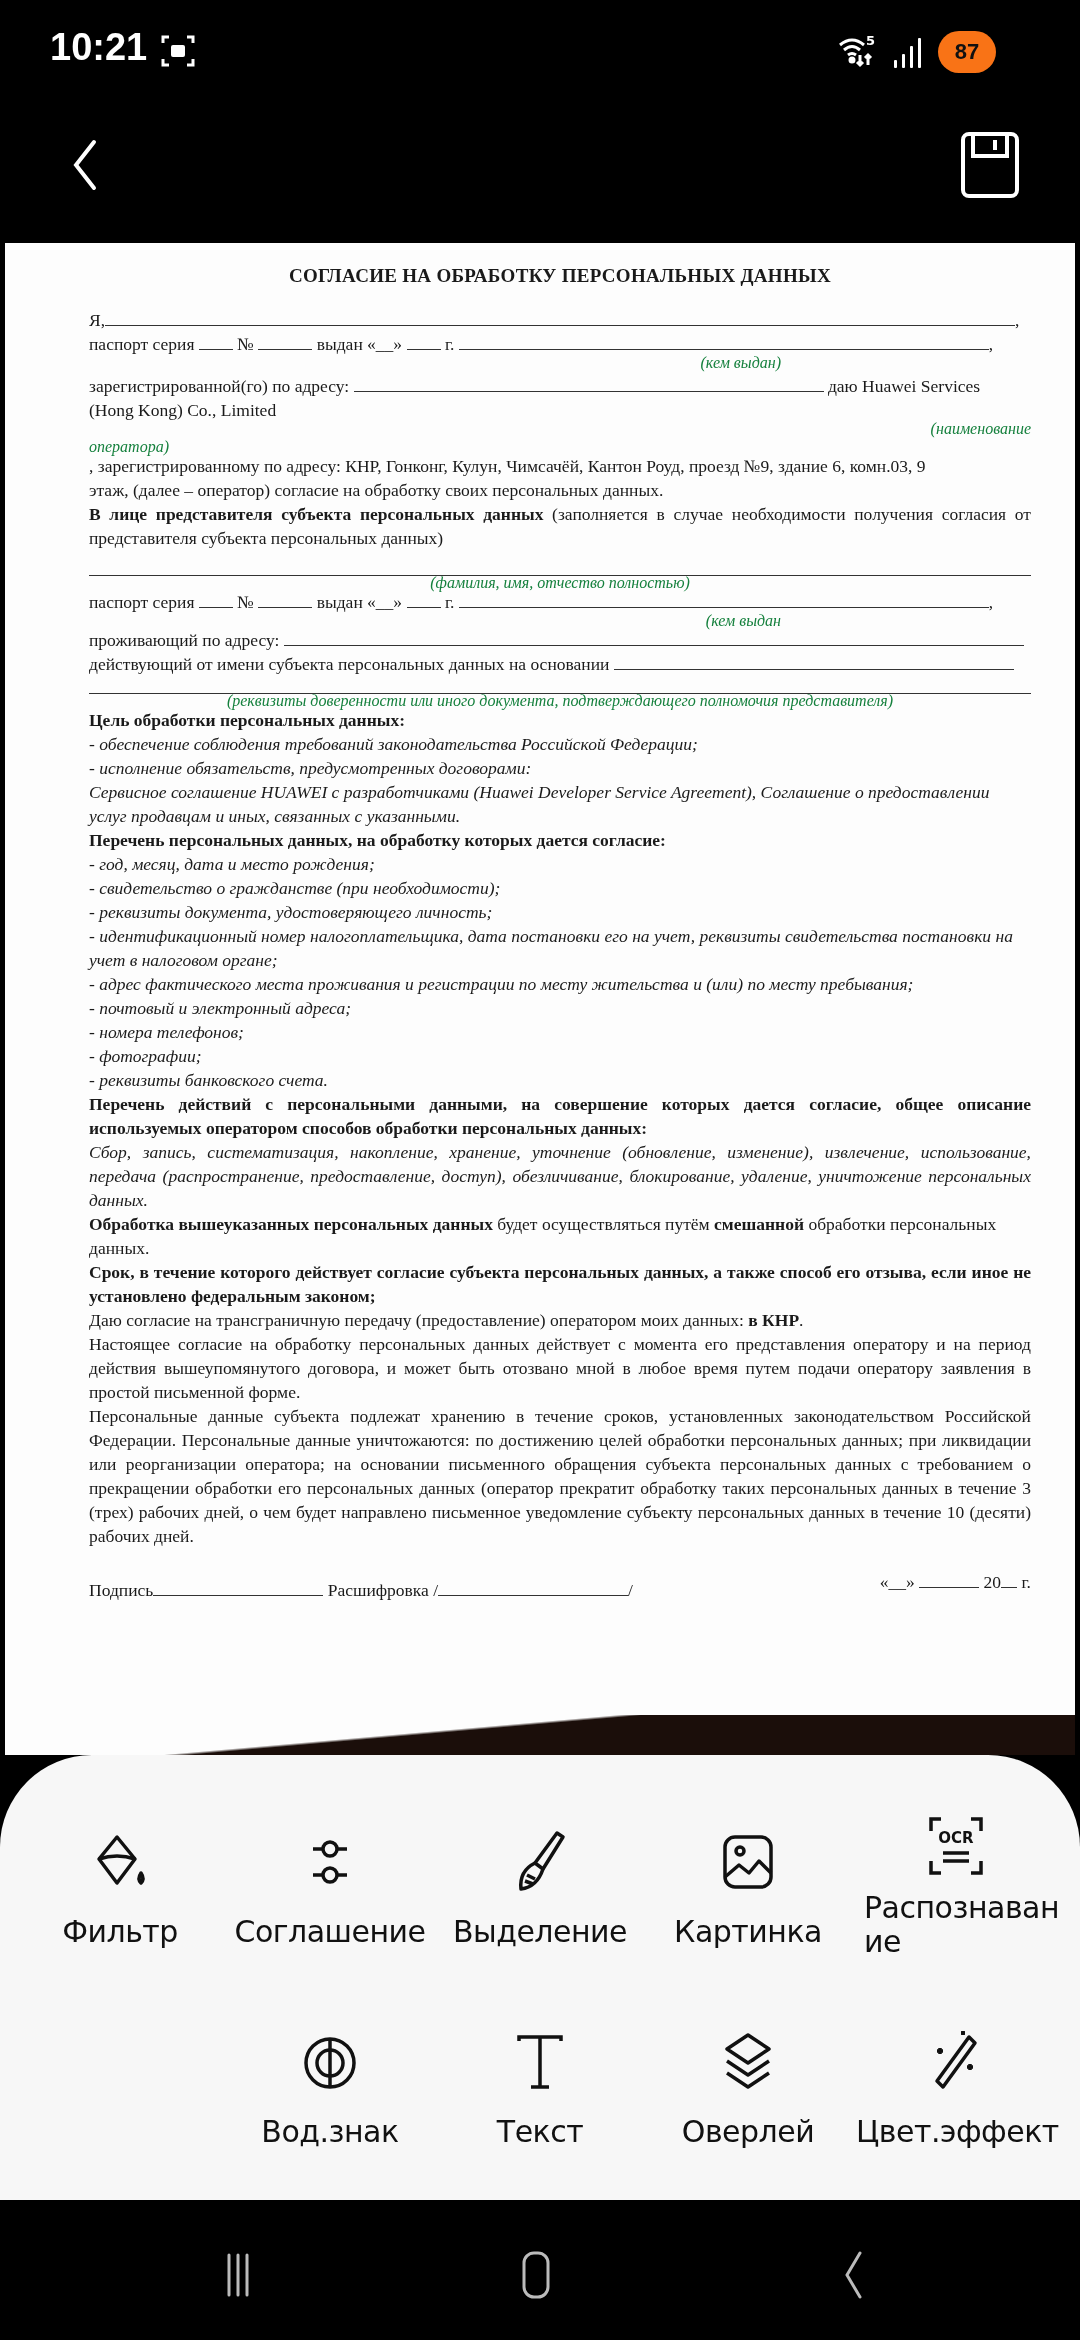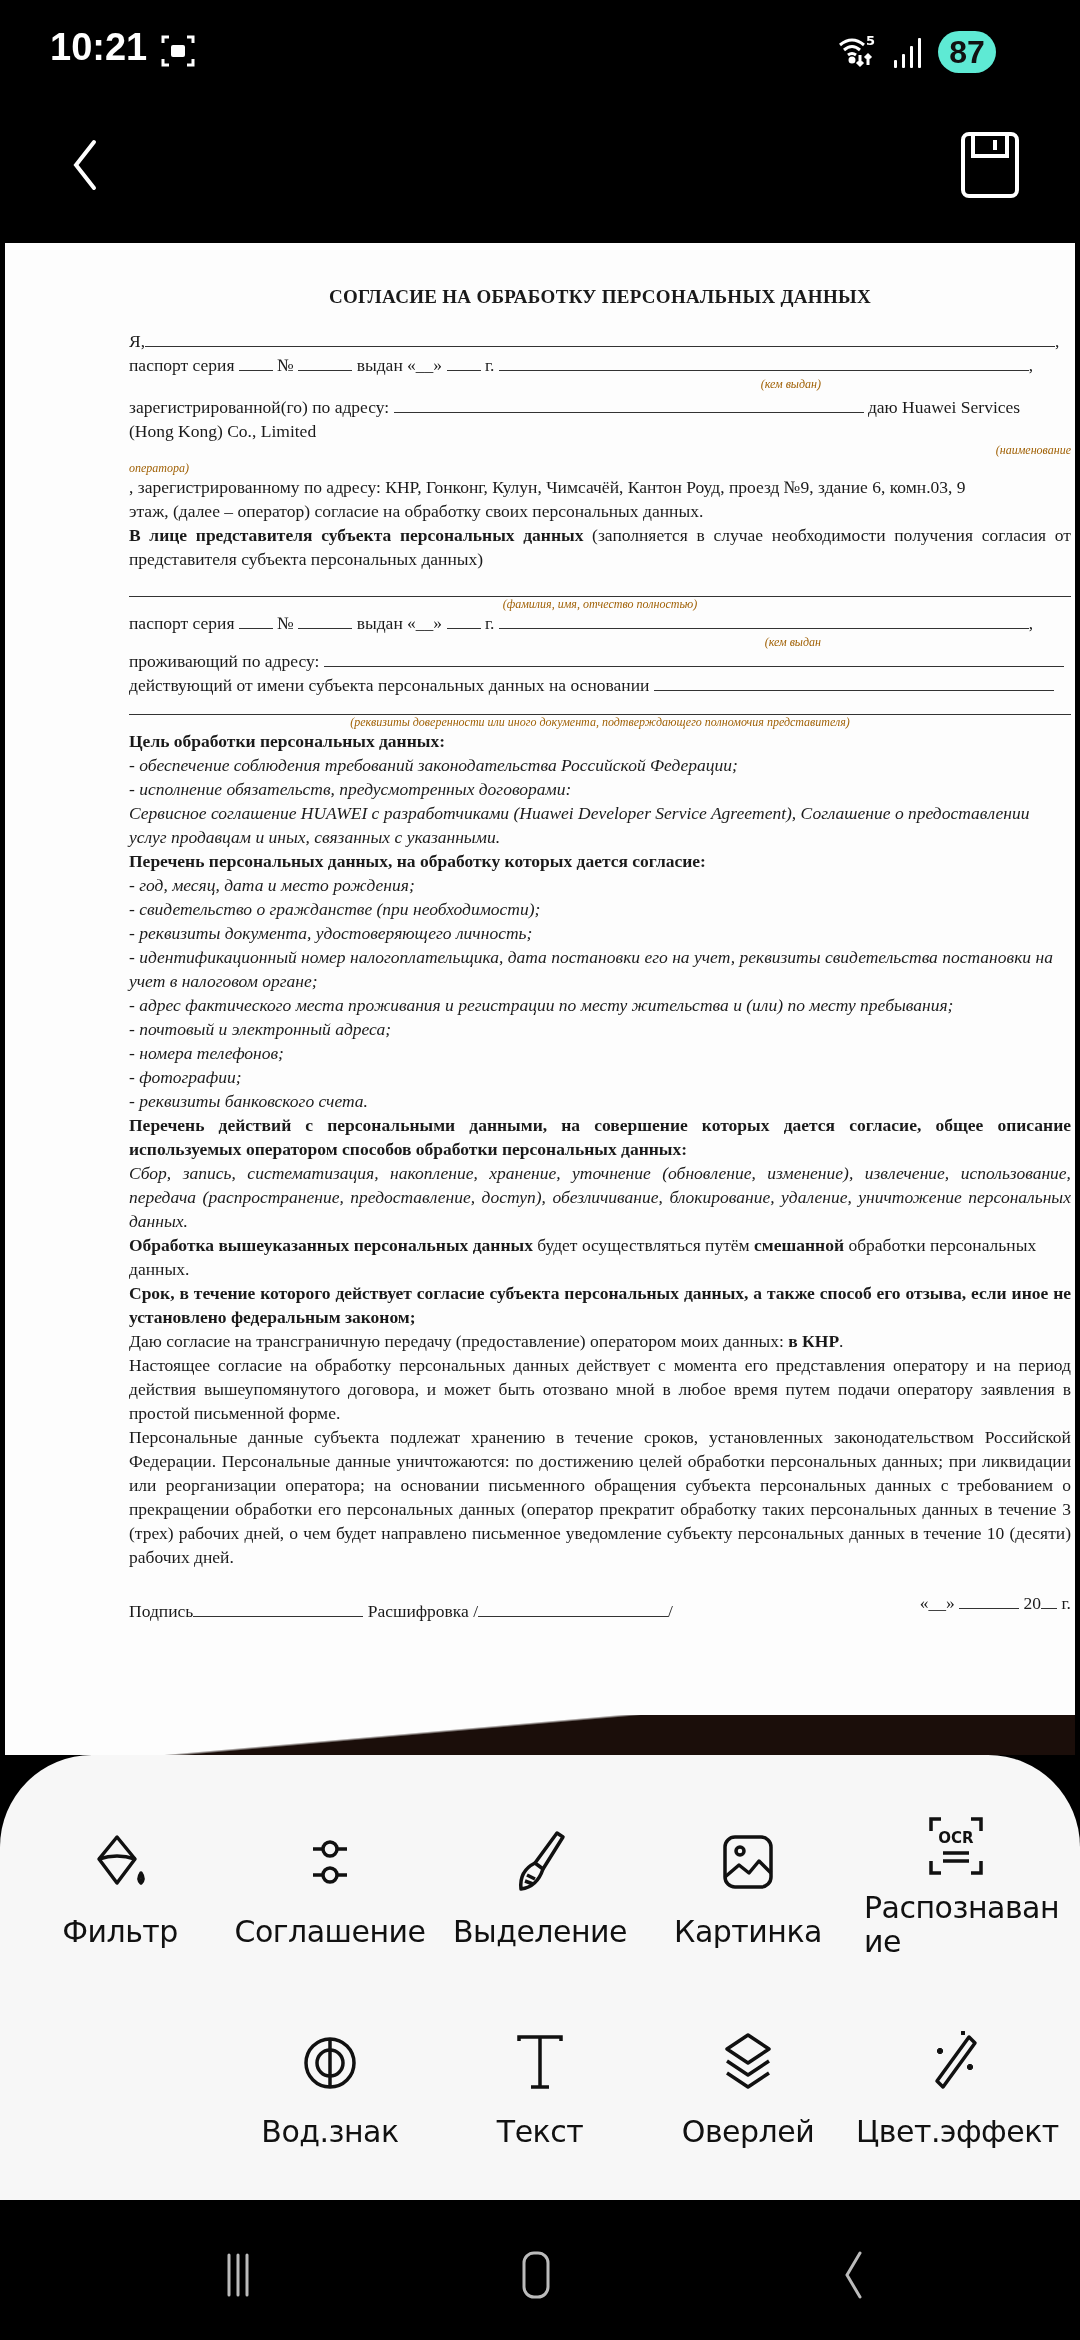--- a/index.html
+++ b/index.html
@@ -5,34 +5,34 @@
   * { box-sizing: border-box; margin: 0; padding: 0; }
   html, body { width: 1080px; height: 2340px; background: #000; overflow: hidden; }
   body { position: relative; font-family: "Liberation Sans", sans-serif; color: #fff; }
 
   
   .status-bar { position: absolute; left: 0; top: 0; width: 1080px; height: 100px; padding-left: 13px; }
   .status-time { position: absolute; left: 50px; top: 26px; font-size: 38px; font-weight: bold; letter-spacing: 0px; }
   .screenshot-ind { position: absolute; left: 160px; top: 33px; width: 36px; height: 36px; }
   .wifi-icon { position: absolute; left: 838px; top: 33px; width: 44px; height: 36px; }
   .signal-icon { position: absolute; left: 893px; top: 36px; width: 32px; height: 32px; }
-  .battery { position: absolute; left: 938px; top: 31px; width: 58px; height: 42px; border-radius: 21px; background: #5eead4; color: #111; font-size: 32px; font-weight: bold; text-align: center; line-height: 42px; }
+  .battery { position: absolute; left: 938px; top: 31px; width: 58px; height: 42px; border-radius: 21px; background: #f97316; color: #111; font-size: 22px; font-weight: bold; text-align: center; line-height: 42px; }
 
   
   .top-back { position: absolute; left: 60px; top: 130px; width: 50px; height: 70px; cursor: pointer; }
   .save-btn { position: absolute; left: 955px; top: 130px; width: 70px; height: 70px; cursor: pointer; }
 
   
   .doc { position: absolute; left: 5px; top: 243px; width: 1070px; height: 1512px; background: #fdfdfd; color: #1a1a1a; font-family: "Liberation Serif", serif; overflow: hidden; }
-  .doc-inner { position: absolute; left: 84px; top: 42px; width: 942px; font-size: 17.5px; line-height: 24px; margin-left: 40px; }
+  .doc-inner { position: absolute; left: 84px; top: 21px; width: 942px; font-size: 17.5px; line-height: 24px; }
   .doc-title { text-align: center; font-weight: bold; font-size: 19px; letter-spacing: 0.3px; margin-bottom: 20px; }
   .doc p { margin: 0; }
   .line { white-space: nowrap; overflow: hidden; }
   .uline { display: inline-block; border-bottom: 1px solid #333; height: 16px; vertical-align: baseline; }
-  .hint { font-style: italic; font-size: 12px; line-height: 14px; color: #a16207; }
+  .hint { font-style: italic; font-size: 16px; line-height: 14px; color: #15803d; }
   .b { font-weight: bold; }
   .i { font-style: italic; }
   .sec { margin-top: 18px; }
   .just { text-align: justify; }
   .fullrule { border-bottom: 1px solid #333; height: 18px; width: 100%; }
   .sign-row { position: relative; height: 28px; margin-top: 30px; }
   .sign-left { position: absolute; left: 0; top: 0; white-space: nowrap; }
   .sign-right { position: absolute; right: 0; top: -8px; white-space: nowrap; }
 
   .doc-shadow { position: absolute; left: 0; bottom: 0; width: 100%; height: 40px; background: linear-gradient(175deg, transparent 40%, #1b0e0a 42%); }

